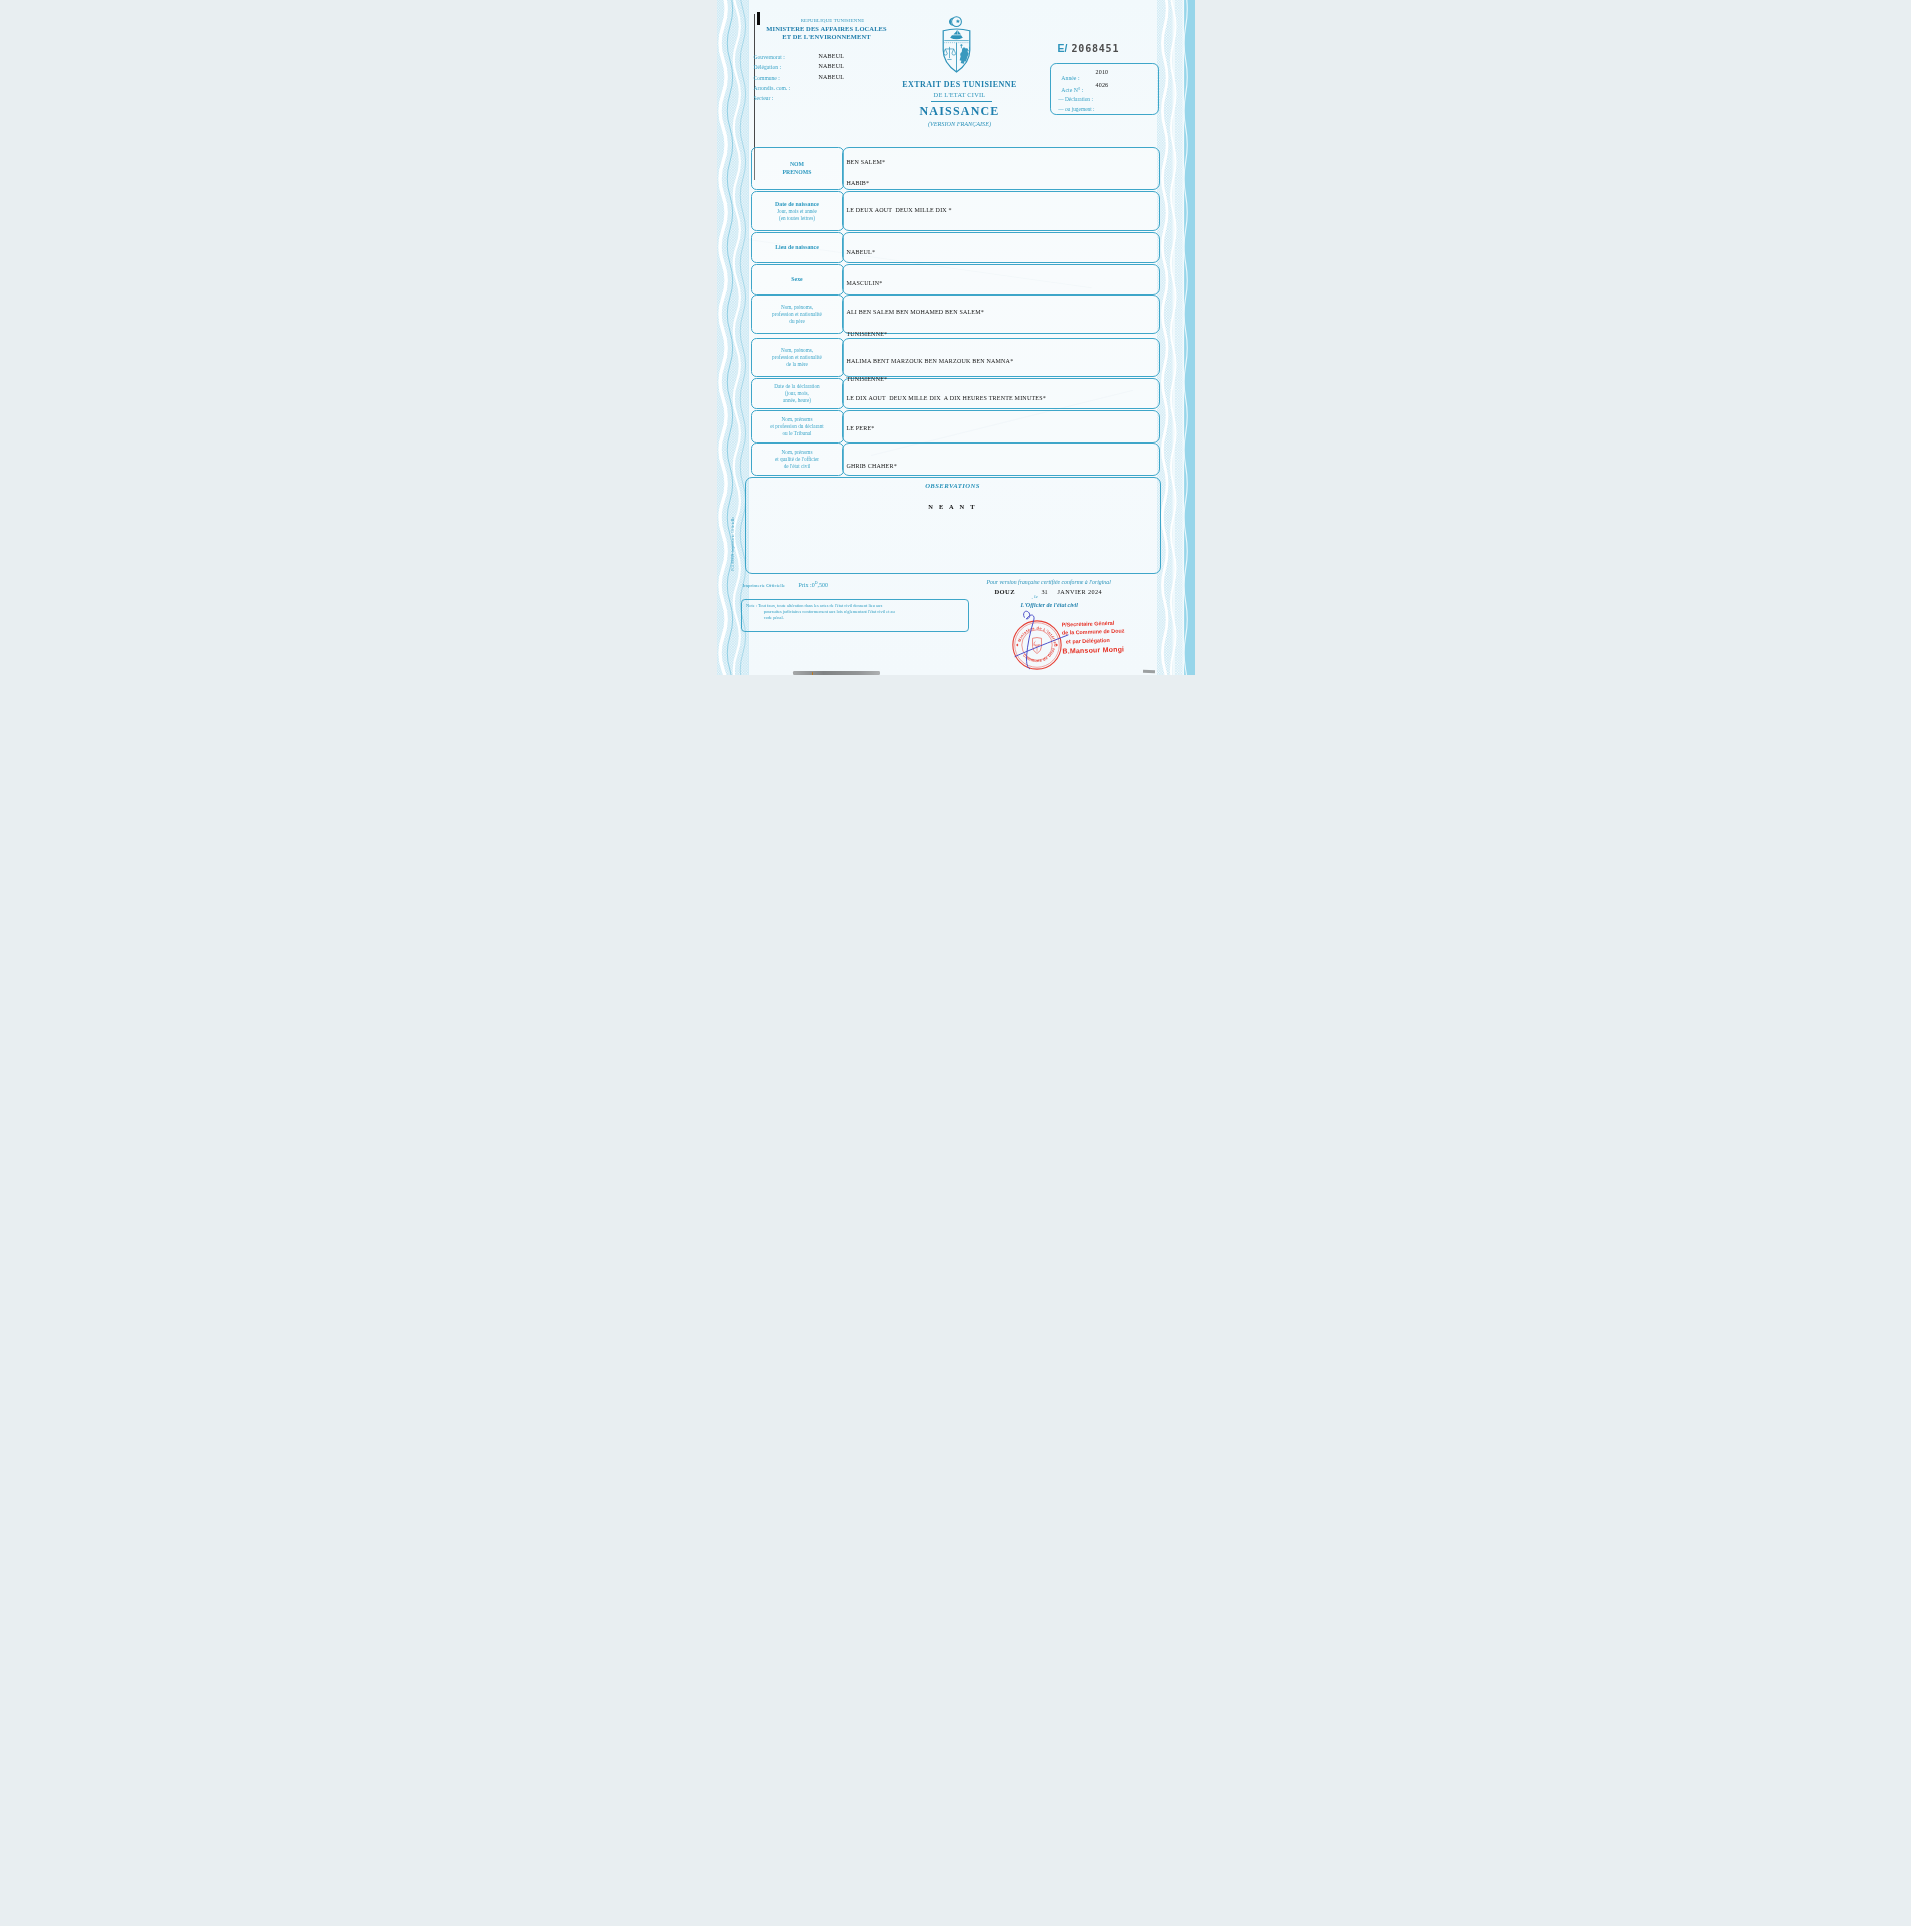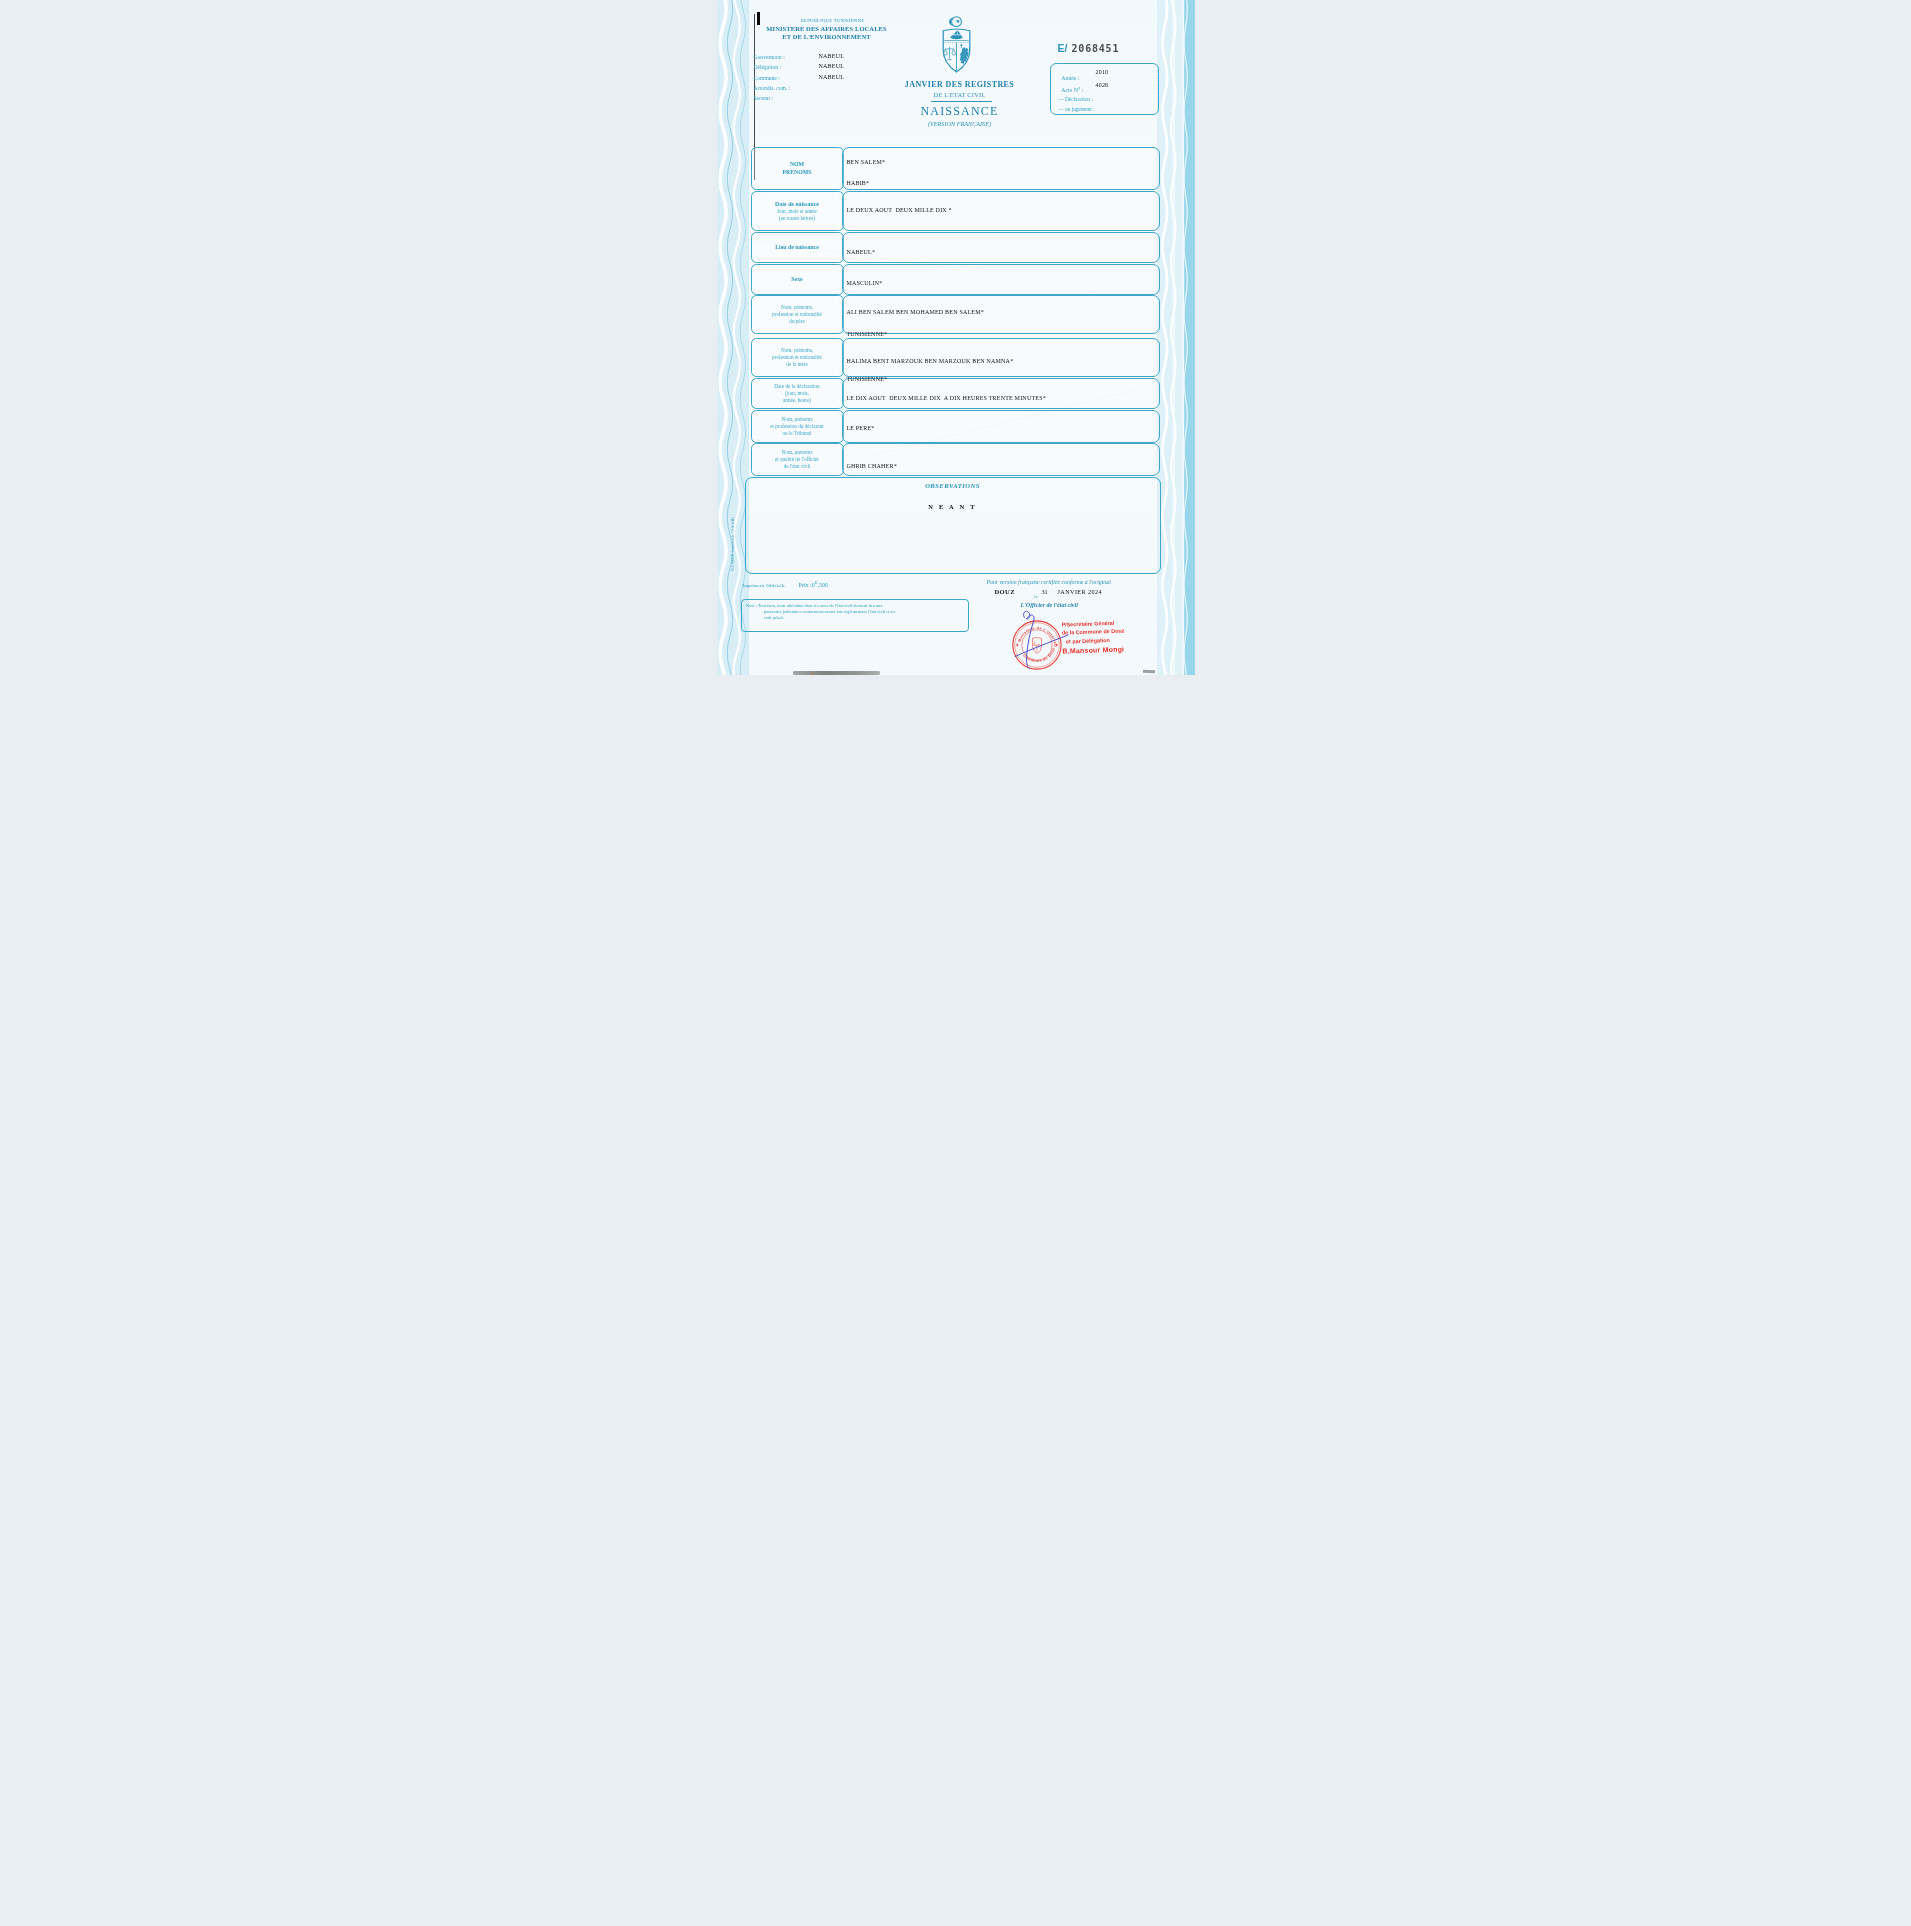--- a/index.html
+++ b/index.html
@@ -115,24 +115,24 @@
 
   <div class="abs" style="left:333px;top:63px;width:107px;height:50px;border:1px solid #3ea6c9;border-radius:6.2px;">
     <div class="abs lbl" style="left:10.8px;top:10.8px;font-size:5.8px;">Année :</div>
     <div class="abs val" style="left:45px;top:4.6px;">2010</div>
     <div class="abs lbl" style="left:10.8px;top:23px;font-size:5.8px;">Acte N° :</div>
     <div class="abs val" style="left:45px;top:17.7px;">4026</div>
     <div class="abs lbl" style="left:7.7px;top:32px;font-size:5.4px;">— Déclaration :</div>
     <div class="abs lbl" style="left:7.7px;top:42px;font-size:5.4px;">— ou jugement :</div>
   </div>
 
-  <div class="abs title-c" style="top:80px;font-weight:bold;font-size:8px;color:#2180ad;letter-spacing:0.4px;">JANVIER DES REGISTRES</div>
+  <div class="abs title-c" style="top:80px;font-weight:bold;font-size:8px;color:#2180ad;letter-spacing:0.4px;">EXTRAIT DES TUNISIENNE</div>
   <div class="abs title-c" style="top:91px;font-size:6.4px;color:#2f95bb;letter-spacing:0.2px;">DE L'ETAT CIVIL</div>
   <div class="abs" style="left:214px;top:101px;width:61px;height:1px;background:#2f95bb;"></div>
-  <div class="abs title-c" style="top:104px;font-weight:normal;font-size:12px;color:#1f7fae;letter-spacing:1.2px;">NAISSANCE</div>
+  <div class="abs title-c" style="top:104px;font-weight:bold;font-size:12px;color:#1f7fae;letter-spacing:1.2px;">NAISSANCE</div>
   <div class="abs title-c" style="top:120px;font-style:italic;font-size:6.2px;color:#2e93ba;">(VERSION FRANÇAISE)</div>
 
   <div class="rowlabel" style="top:147px;height:41px;">
     <span class="l-strong">NOM
 PRENOMS</span>
     <span class="l-rest"></span>
   </div>
   <div class="rowvalue" style="top:147px;height:41px;">
     <div class="val" style="top:10.8px;">BEN SALEM*</div>
     <div class="val" style="top:32px;">HABIB*</div>

